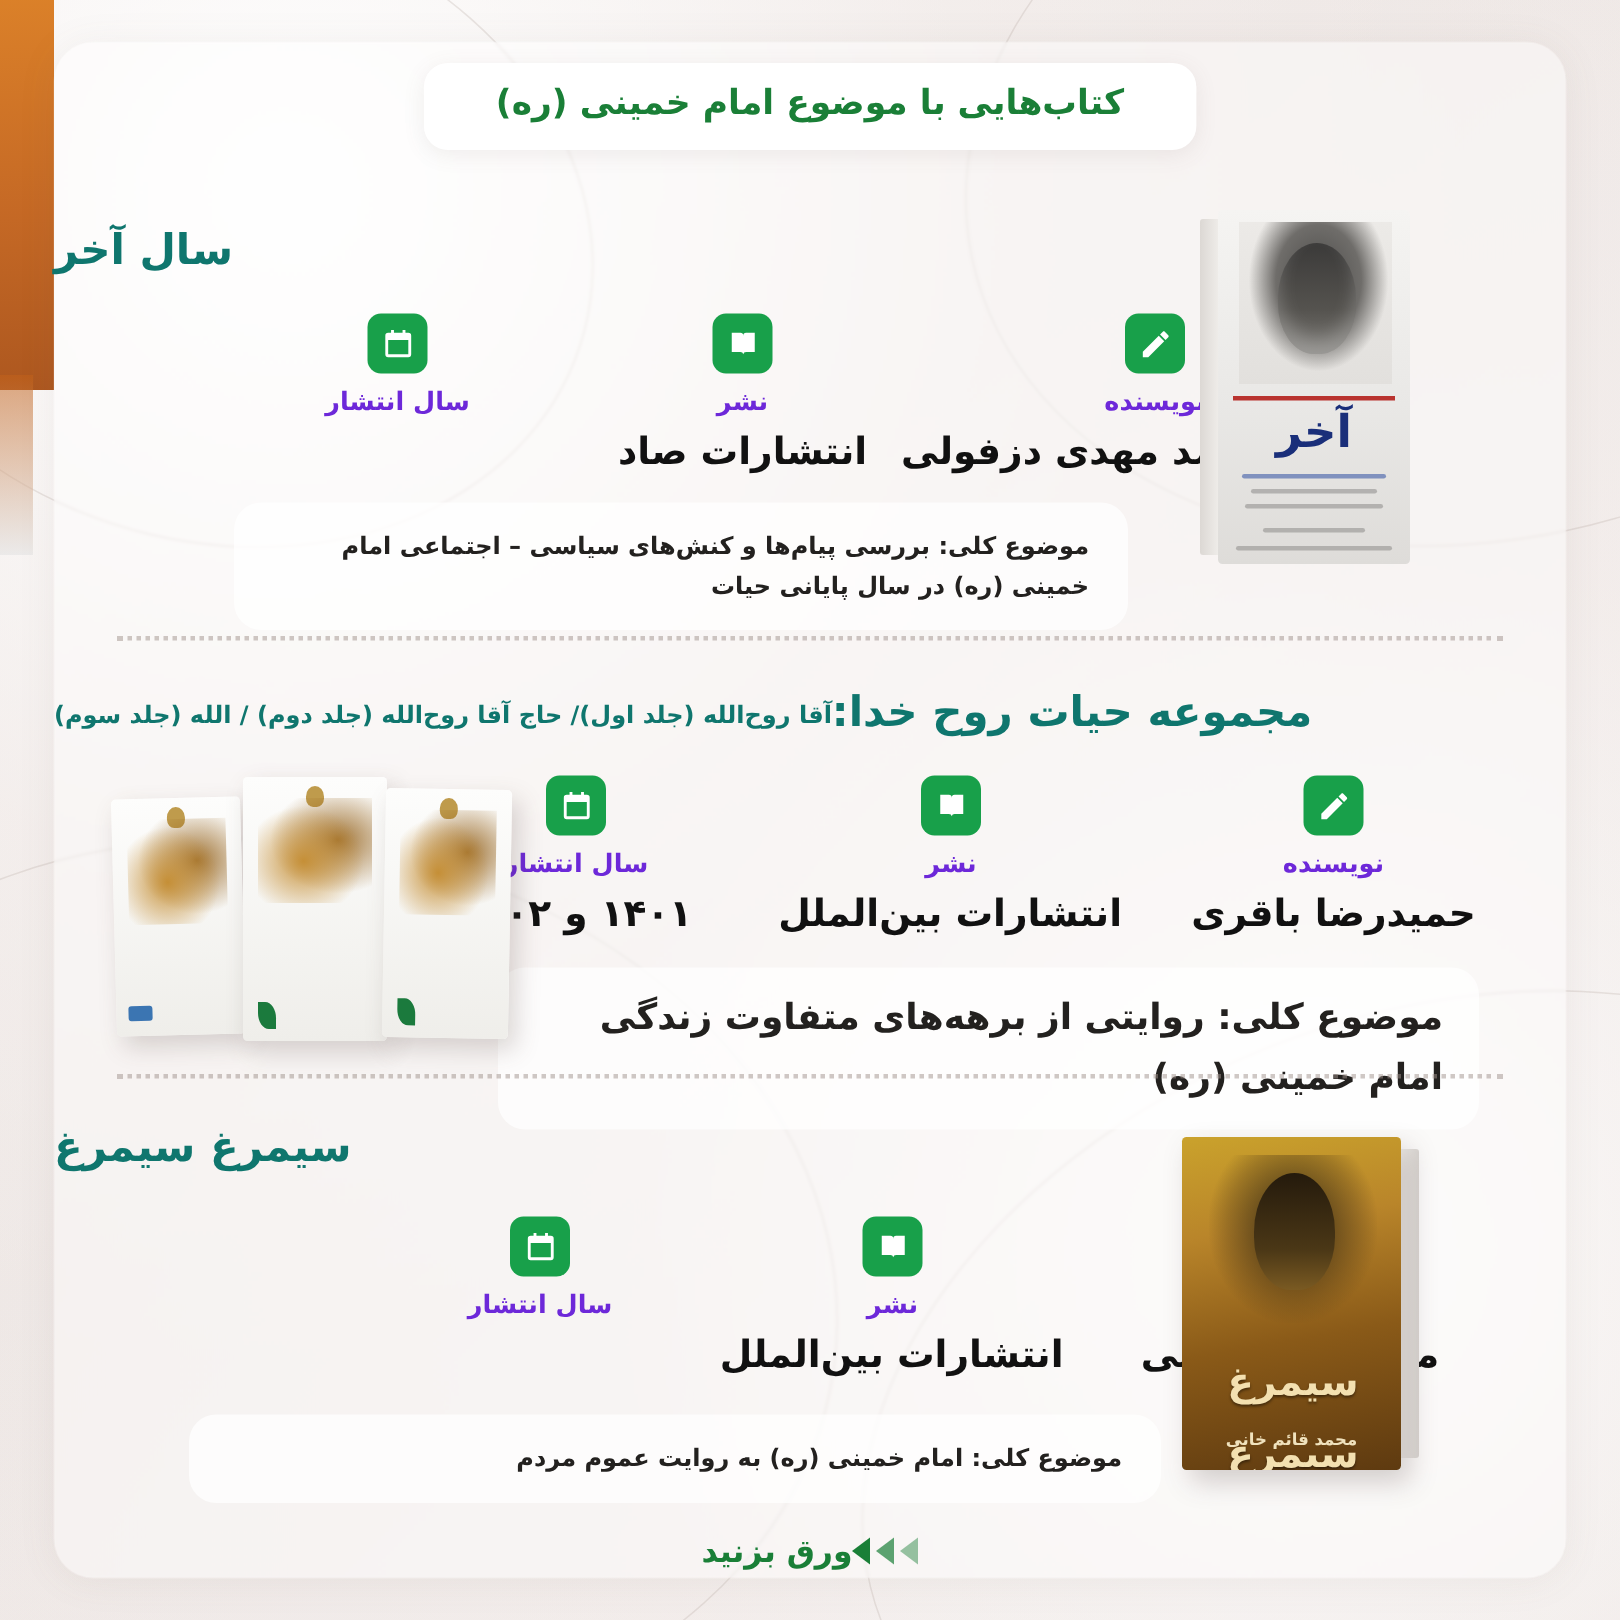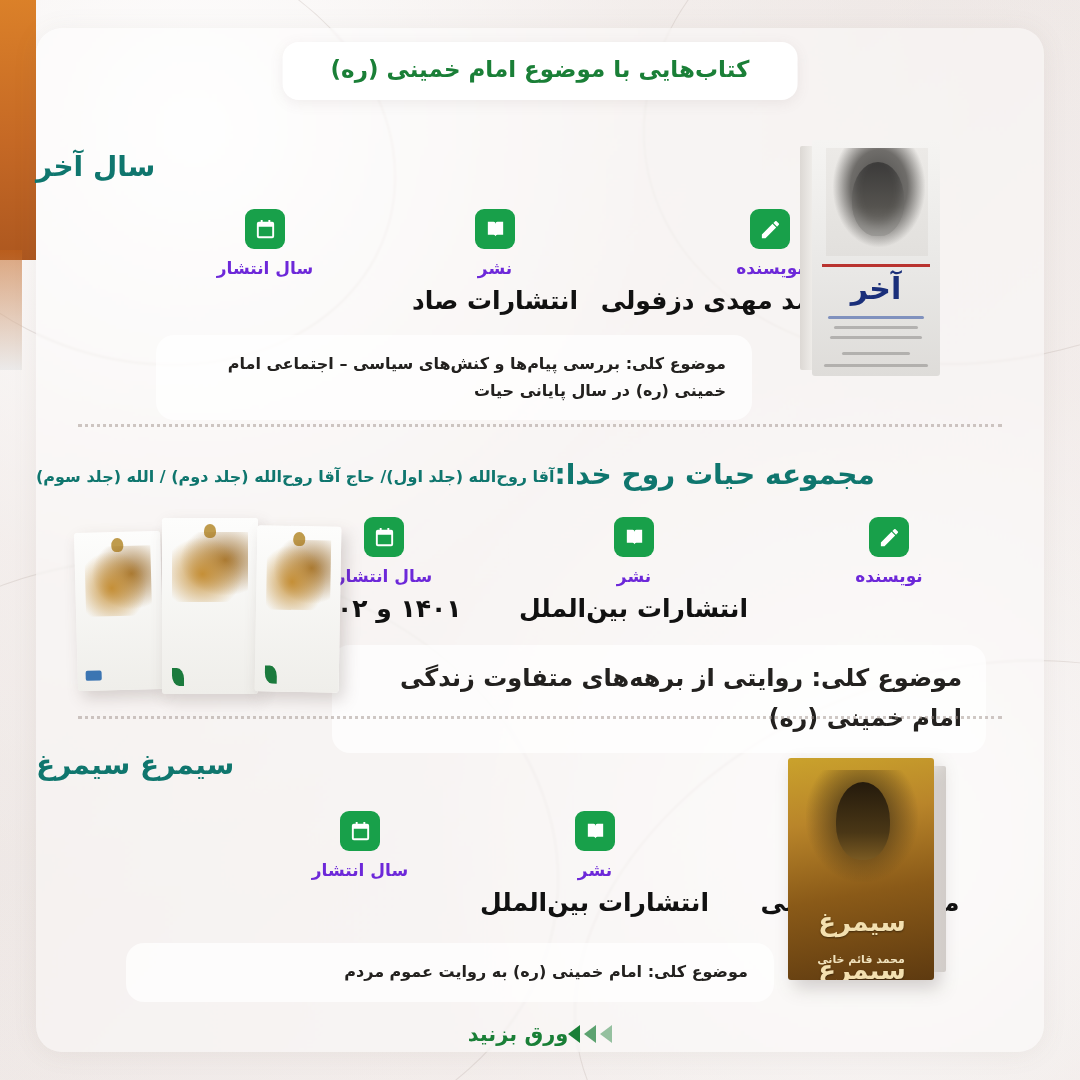--- a/index.html
+++ b/index.html
@@ -254,20 +254,21 @@
   </div>
 
   <div class="meta-row" style="margin-top:26px; justify-content:flex-start; padding-right:30px;">
     <div class="meta-block" style="width:250px;">
       <div class="meta-ico">
         <svg viewBox="0 0 24 24">
             <path d="M3 17.2V21h3.8L17.9 9.9l-3.8-3.8L3 17.2zM20.7 7.1c.4-.4.4-1 0-1.4l-2.4-2.4c-.4-.4-1-.4-1.4 0l-1.9 1.9 3.8 3.8 1.9-1.9z"></path>
           </svg>
       </div>
       <div class="meta-label">نویسنده</div>
+      <div class="meta-value">حمیدرضا باقری</div>
     </div>
     <div class="meta-block" style="width:260px;">
       <div class="meta-ico">
         <svg viewBox="0 0 24 24">
             <path d="M4 4h6a2 2 0 0 1 2 2v13a2 2 0 0 0-2-1.6H4V4zm16 0h-6a2 2 0 0 0-2 2v13a2 2 0 0 1 2-1.6h6V4z"></path>
           </svg>
       </div>
       <div class="meta-label">نشر</div>
       <div class="meta-value">انتشارات بین‌الملل</div>
     </div>

